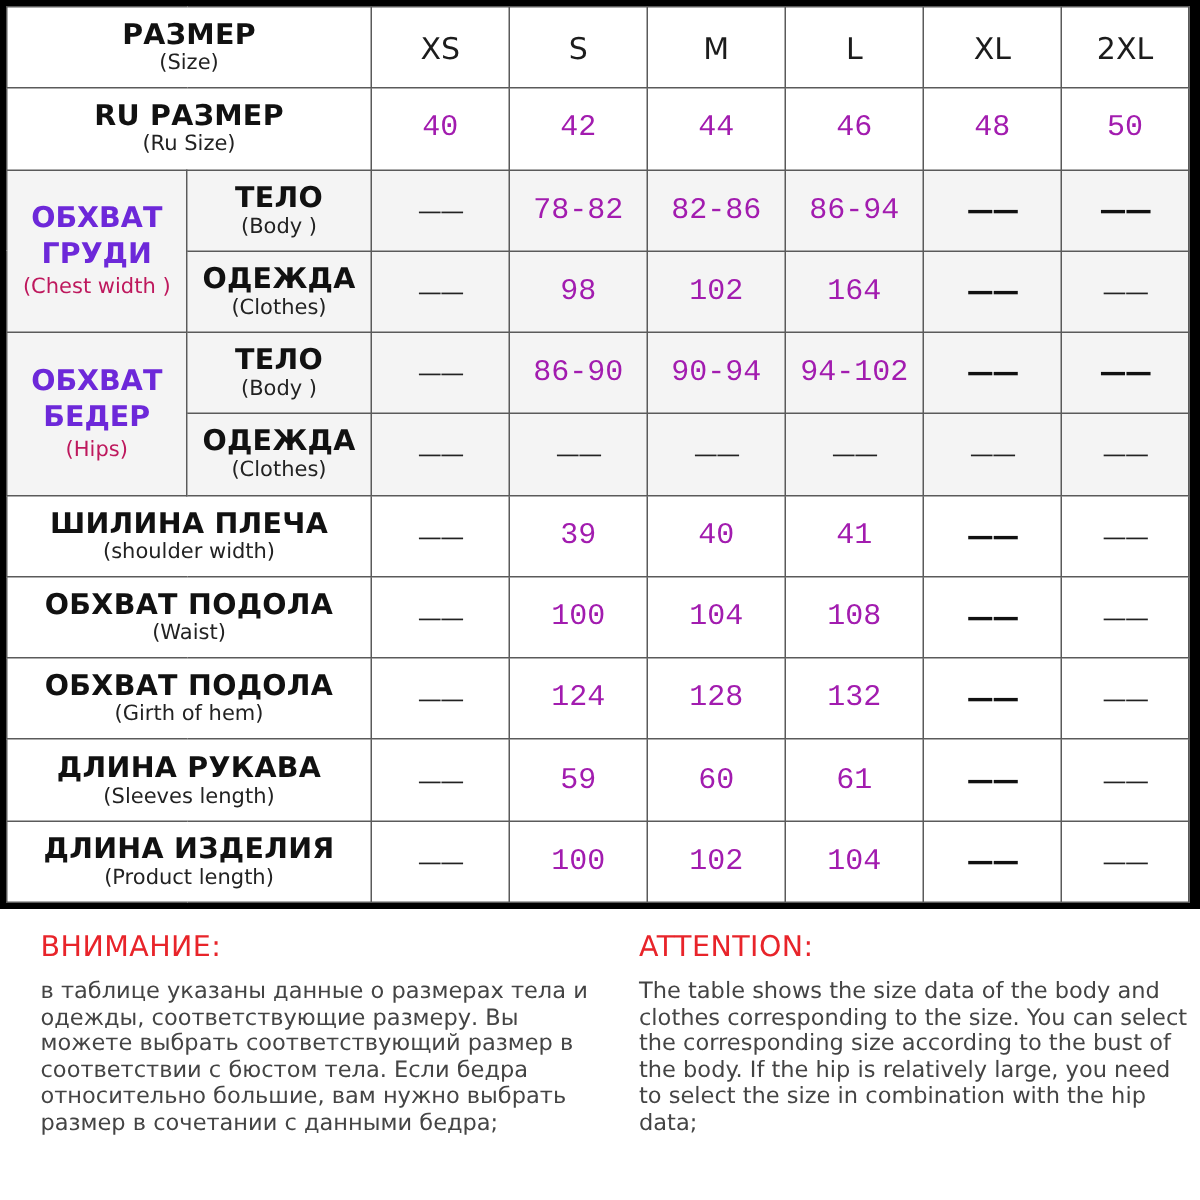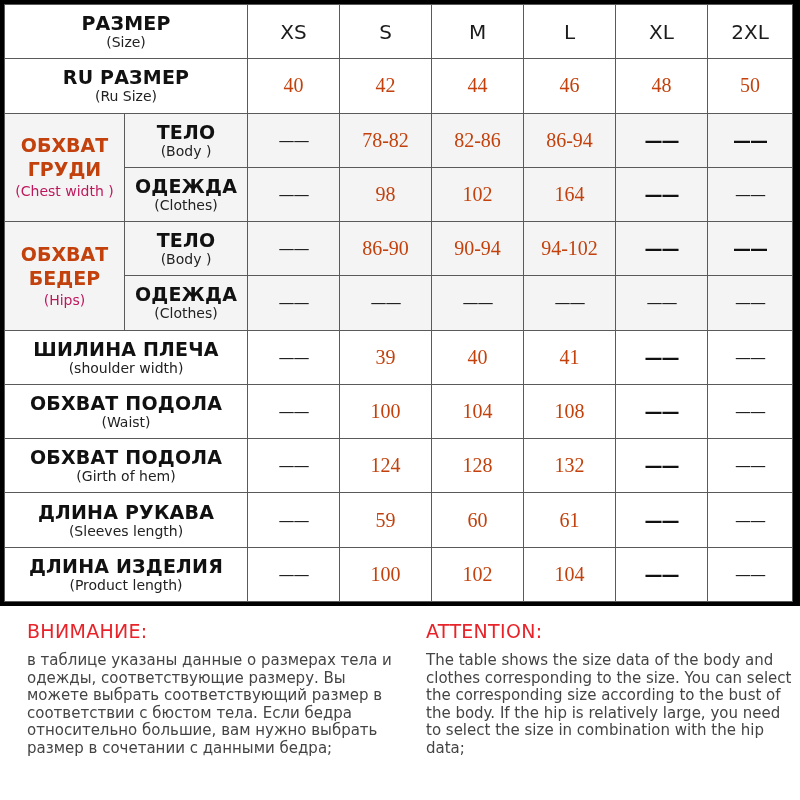--- a/index.html
+++ b/index.html
@@ -12,23 +12,23 @@
          padding: 0; overflow: hidden; }
   .col-a { width: 120px; }
   .col-b { width: 123px; }
   .col-v { width: 92px; }
   .col-last { width: 85px; }
   tr.r { height: 54px; }
   tr.shade td { background: #f4f4f4; }
   .lbl-main { font-family: "DejaVu Sans", sans-serif; font-weight: bold; font-size: 19px;
          line-height: 21px; color: #111; letter-spacing: 0.2px; }
   .lbl-sub { font-family: "DejaVu Sans", sans-serif; font-size: 14px; line-height: 16px; color: #222; }
-  .lbl-grp { font-family: "DejaVu Sans", sans-serif; font-weight: bold; font-size: 19px; line-height: 24px; color: #c2410c; }
+  .lbl-grp { font-family: "DejaVu Sans", sans-serif; font-weight: bold; font-size: 19px; line-height: 24px; color: #6d28d9; }
   .lbl-grp-sub { font-size: 14px; line-height: 20px; color: #be185d; font-weight: normal; }
-  .val { font-family: Liberation Serif, serif; font-size: 20px; color: #c2410c; }
+  .val { font-family: Liberation Mono, monospace; font-size: 20px; color: #a21caf; }
   .size-val { font-size: 20px; color: #1c1c1c; }
   .dash { font-family: "DejaVu Sans", sans-serif; font-size: 16px; color: #222; letter-spacing: -1px; }
   .dash.thick { font-weight: bold; color: #111; font-size: 18px; }
   .notes { position: absolute; top: 606px; left: 0; width: 800px; height: 194px; }
   .note { position: absolute; top: 14px; width: 370px; }
   .note.ru { left: 27px; }
   .note.en { left: 426px; }
   .note-title { font-family: "DejaVu Sans", sans-serif; font-size: 19px; color: #e8242a;
          font-weight: normal; margin: 0 0 10px 0; letter-spacing: 0.3px; }
   .note-body { font-family: "DejaVu Sans", sans-serif; font-size: 15px; line-height: 17.5px;

